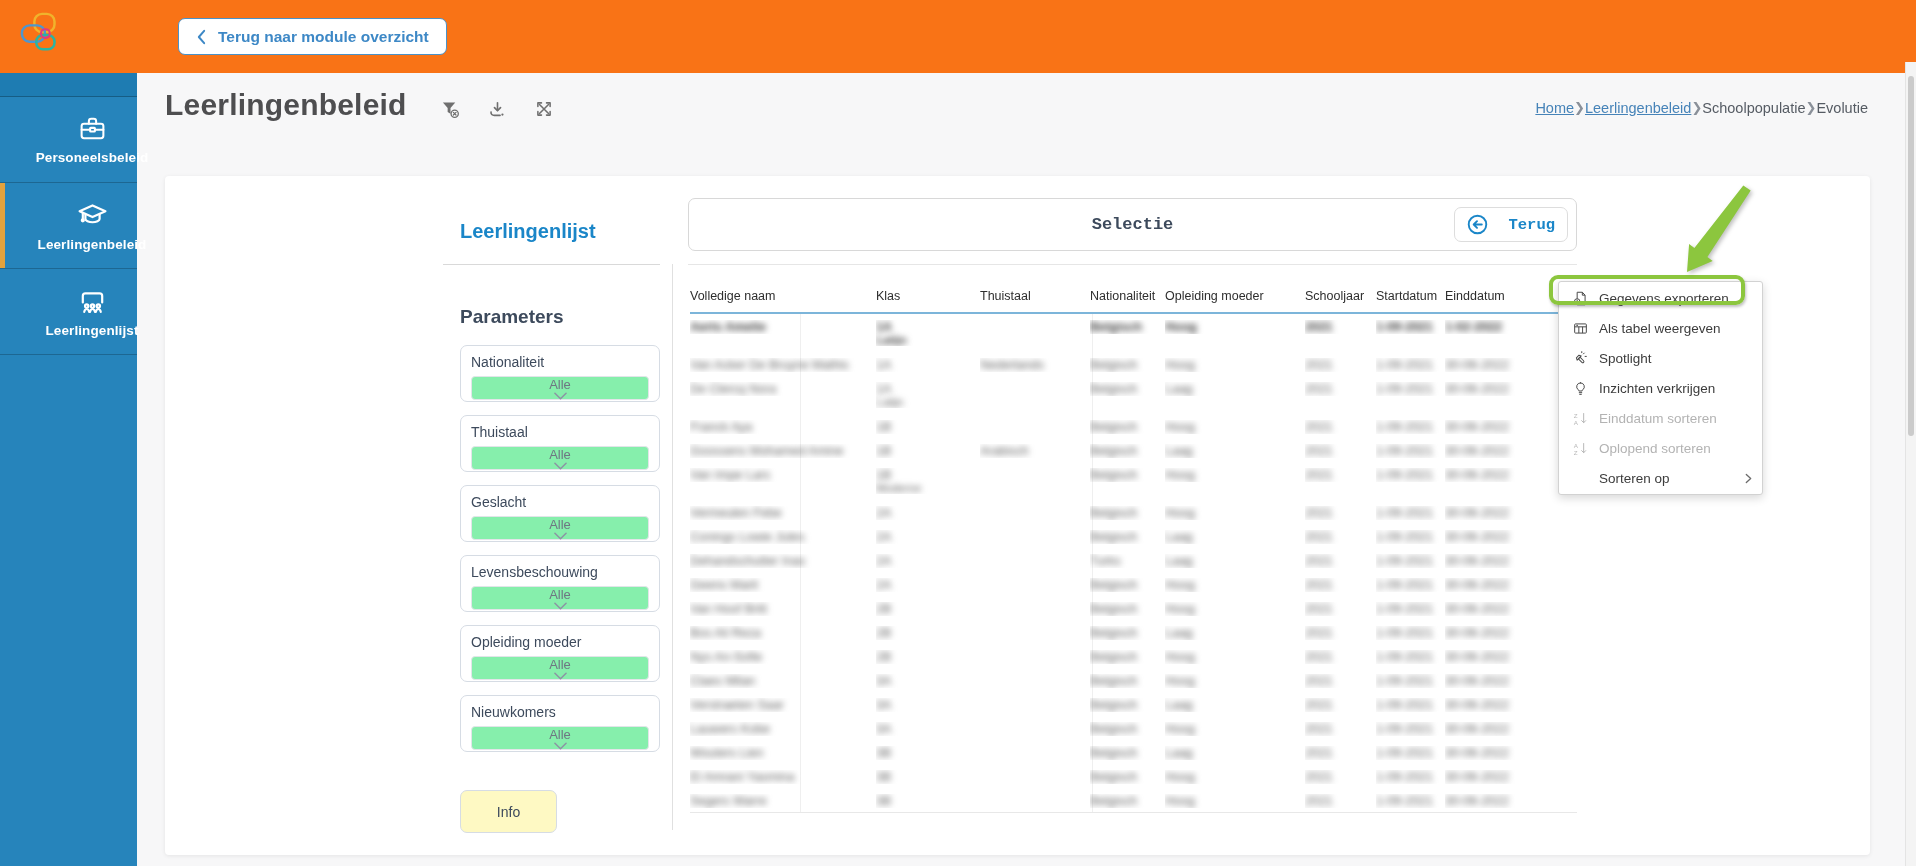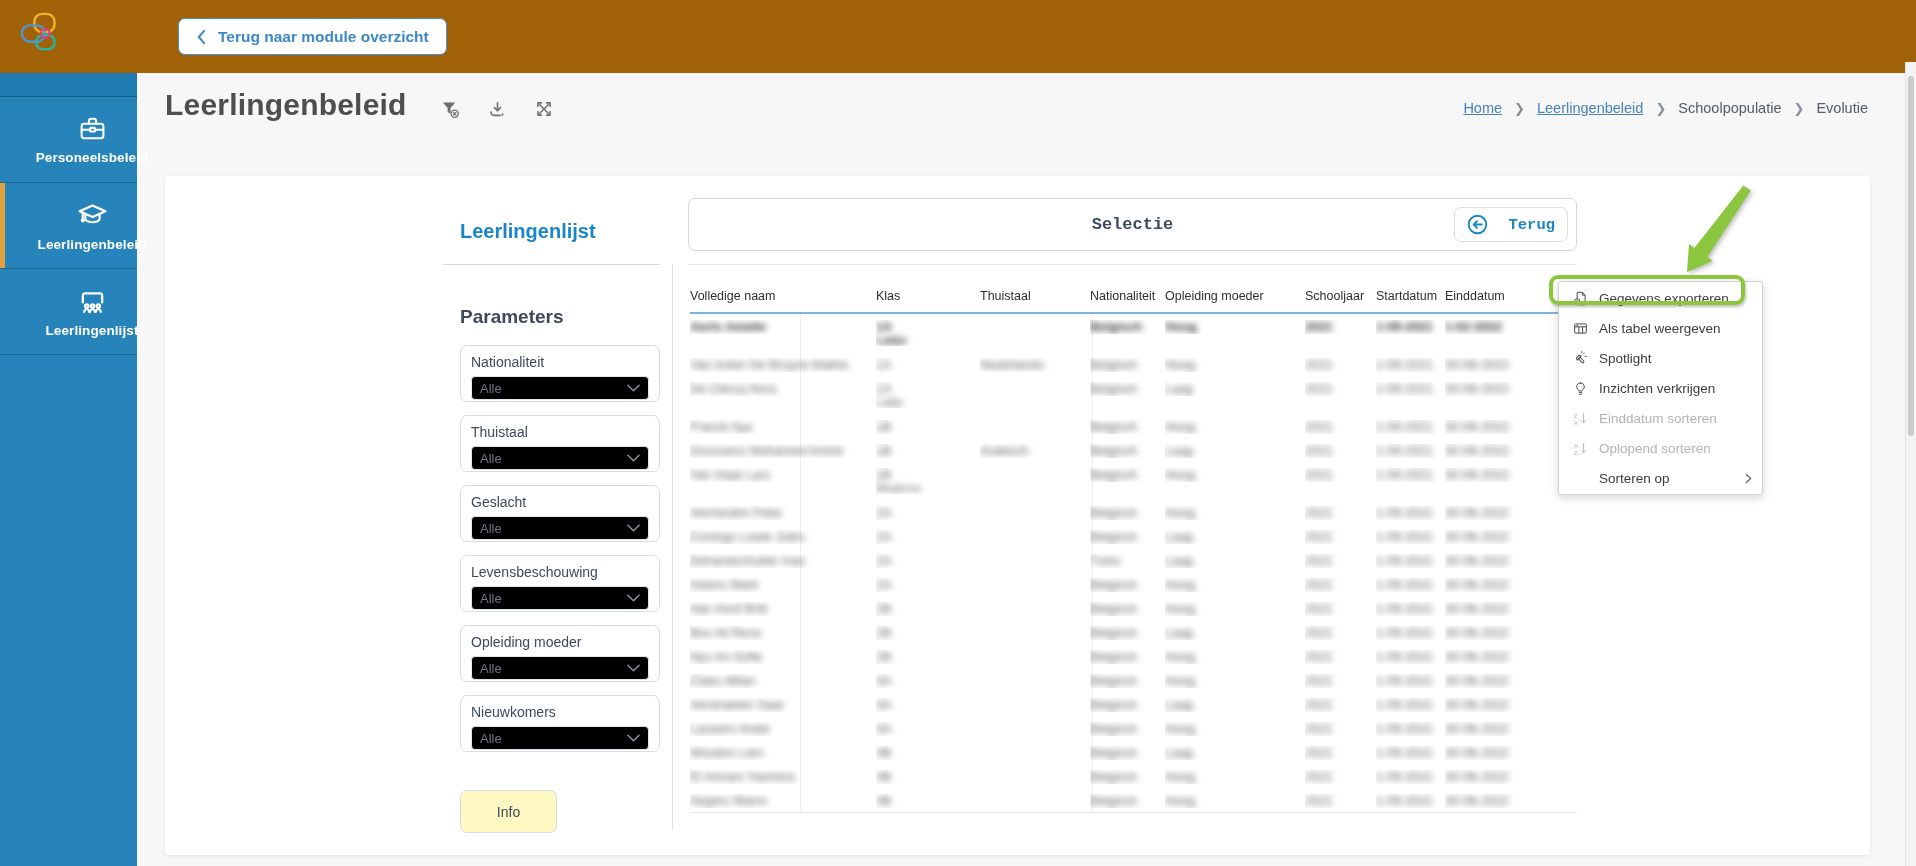--- a/index.html
+++ b/index.html
@@ -2,21 +2,21 @@
 <html><head>
 <meta charset="utf-8">
 <style>
   * { box-sizing: border-box; }
   html,body { margin:0; padding:0; }
   body {
     width:1916px; height:866px; position:relative; overflow:hidden;
     background:#ffffff; font-family:"Liberation Sans","DejaVu Sans",sans-serif; color:#444;
   }
   
-  .topbar { position:absolute; top:0; left:0; right:0; height:73px; background:#a16207; z-index:5; }
+  .topbar { position:absolute; top:0; left:0; right:0; height:73px; background:#f97316; z-index:5; }
   .logo { position:absolute; left:20px; top:11px; cursor:pointer; }
   .back-btn {
     position:absolute; left:178px; top:18px; height:37px; display:flex; align-items:center; gap:11px;
     padding:0 17px; background:#fff; border:1.5px solid #4a92c8; border-radius:7px;
     color:#3d88c6; font-size:15.5px; font-weight:600; cursor:pointer; font-family:inherit;
   }
   
   .sidebar { position:absolute; left:0; top:73px; bottom:0; width:137px; background:#2684bb; z-index:4; }
   .sidebar-strip { height:24px; background:#1e7cb2; border-bottom:1px solid rgba(0,0,0,.25); }
   .side-item {
@@ -24,42 +24,42 @@
     justify-content:center; gap:7px; color:#fff; border-bottom:1px solid rgba(0,0,0,.22); cursor:pointer;padding-left:47px;
   }
   .side-item.active::before { content:""; position:absolute; left:0; top:0; bottom:0; width:5px; background:#e2a23e; }
   .side-label { font-size:13.5px; font-weight:600; letter-spacing:.1px; }
   
   .main-bg { position:absolute; left:137px; top:73px; right:0; bottom:0; background:#f7f7f8; }
   .page-title-row { position:absolute; left:165px; top:88px; display:flex; align-items:center; z-index:2; }
   .page-title { font-size:30px; font-weight:600; color:#4e4e50; margin:0; letter-spacing:.2px; }
   .title-icons { display:flex; gap:24px; margin-left:32px; margin-top:8px; color:#6f6f6f; }
   .icon-btn { background:none; border:none; padding:2px; cursor:pointer; color:#6f6f6f; display:flex; }
-  .breadcrumb { position:absolute; top:100px; right:48px; display:flex; align-items:center; gap:12px; font-size:14.5px; color:#555b63; z-index:2; }
+  .breadcrumb { position:absolute; top:100px; right:48px; display:flex; align-items:flex-start; font-size:14.5px; color:#555b63; z-index:2; }
   .crumb-link { color:#4683b8; text-decoration:underline; cursor:pointer; }
   .crumb-sep { color:#8a9099; font-size:13px; font-weight:700; }
   
   .scrollbar { position:absolute; right:0; top:62px; bottom:0; width:11px; background:#f4f4f4; border-left:1px solid #e4e4e4; z-index:6; }
   .scroll-thumb { position:absolute; left:2px; right:2px; top:14px; height:360px; background:#cbcbcb; border-radius:4px; }
   
   .card { position:absolute; left:165px; top:176px; width:1705px; height:679px; background:#fff; border-radius:4px; box-shadow:0 1px 4px rgba(0,0,0,.08); z-index:1; }
   .panel-title { position:absolute; left:295px; top:44px; font-size:20px; font-weight:700; color:#1a86c8; margin:0; }
   .selection-bar { position:absolute; left:523px; top:22px; width:889px; height:53px; border:1px solid #d8d8d8; border-radius:7px; display:flex; align-items:center; justify-content:center;font-family:Liberation Mono, monospace; }
   .selection-title { font-size:17px; font-weight:700; color:#3d4a5c; }
   .selection-back { position:absolute; right:8px; top:8px; bottom:8px; display:flex; align-items:center; gap:20px; padding:0 12px; background:#fff; border:1px solid #ddd; border-radius:7px; cursor:pointer; font-family:inherit; }
   .selection-back span { font-size:15.5px; font-weight:700; color:#1a86c8; }
   .hr-left  { position:absolute; left:278px; top:88px; width:217px; height:1px; background:#d9d9d9; }
   .hr-right { position:absolute; left:523px; top:88px; width:889px; height:1px; background:#e6e6e6; }
   .v-divider { position:absolute; left:507px; top:88px; width:1px; height:566px; background:#e0e0e0; }
   
   .params { position:absolute; left:295px; top:130px; width:200px; }
   .params-title { font-size:19px; font-weight:700; color:#3d4a5c; margin:0 0 17px 0; }
   .param-box { border:1px solid #d6dce4; border-radius:7px; padding:8px 10px 10px; margin-bottom:13px; height:57px; }
   .param-label { font-size:14px; color:#3d4a5c; margin-bottom:6px; }
-  .param-select { height:24px; border:1px solid #e2e5e9; border-radius:4px; display:flex; align-items:center; justify-content:space-between; padding:0 8px; color:#6e7683; font-size:13px; cursor:pointer; background:#000000; }
+  .param-select { height:24px; border:1px solid #e2e5e9; border-radius:4px; display:flex; align-items:center; justify-content:space-between; padding:0 8px; color:#6e7683; font-size:13px; cursor:pointer; background:#86efac;flex-direction:column; }
   .info-btn { margin-top:25px; width:97px; height:43px; border:1px solid #d6dce4; border-radius:7px; background:#fef9c3; font-size:14px; color:#3d4a5c; cursor:pointer; font-family:inherit; }
   
   .table-area { position:absolute; left:525px; top:96px; width:887px; }
   .t-header, .t-row { display:grid; grid-template-columns:186px 104px 110px 75px 140px 71px 69px 132px; }
   .t-header { font-size:12.5px; color:#2e2e2e; align-items:end; height:40px; padding-bottom:9px; }
   .t-blue { height:2px; background:#7cb5da; }
   .t-rows { position:relative; border-bottom:1px solid #e8e8e8; }
   .col-line { position:absolute; top:0; bottom:0; width:1px; background:#efefef; }
   .t-row { font-size:12.5px; color:#5f5f5f; align-items:start; padding-top:6px; min-height:24px; }
   .t-row.tall { min-height:38px; }

